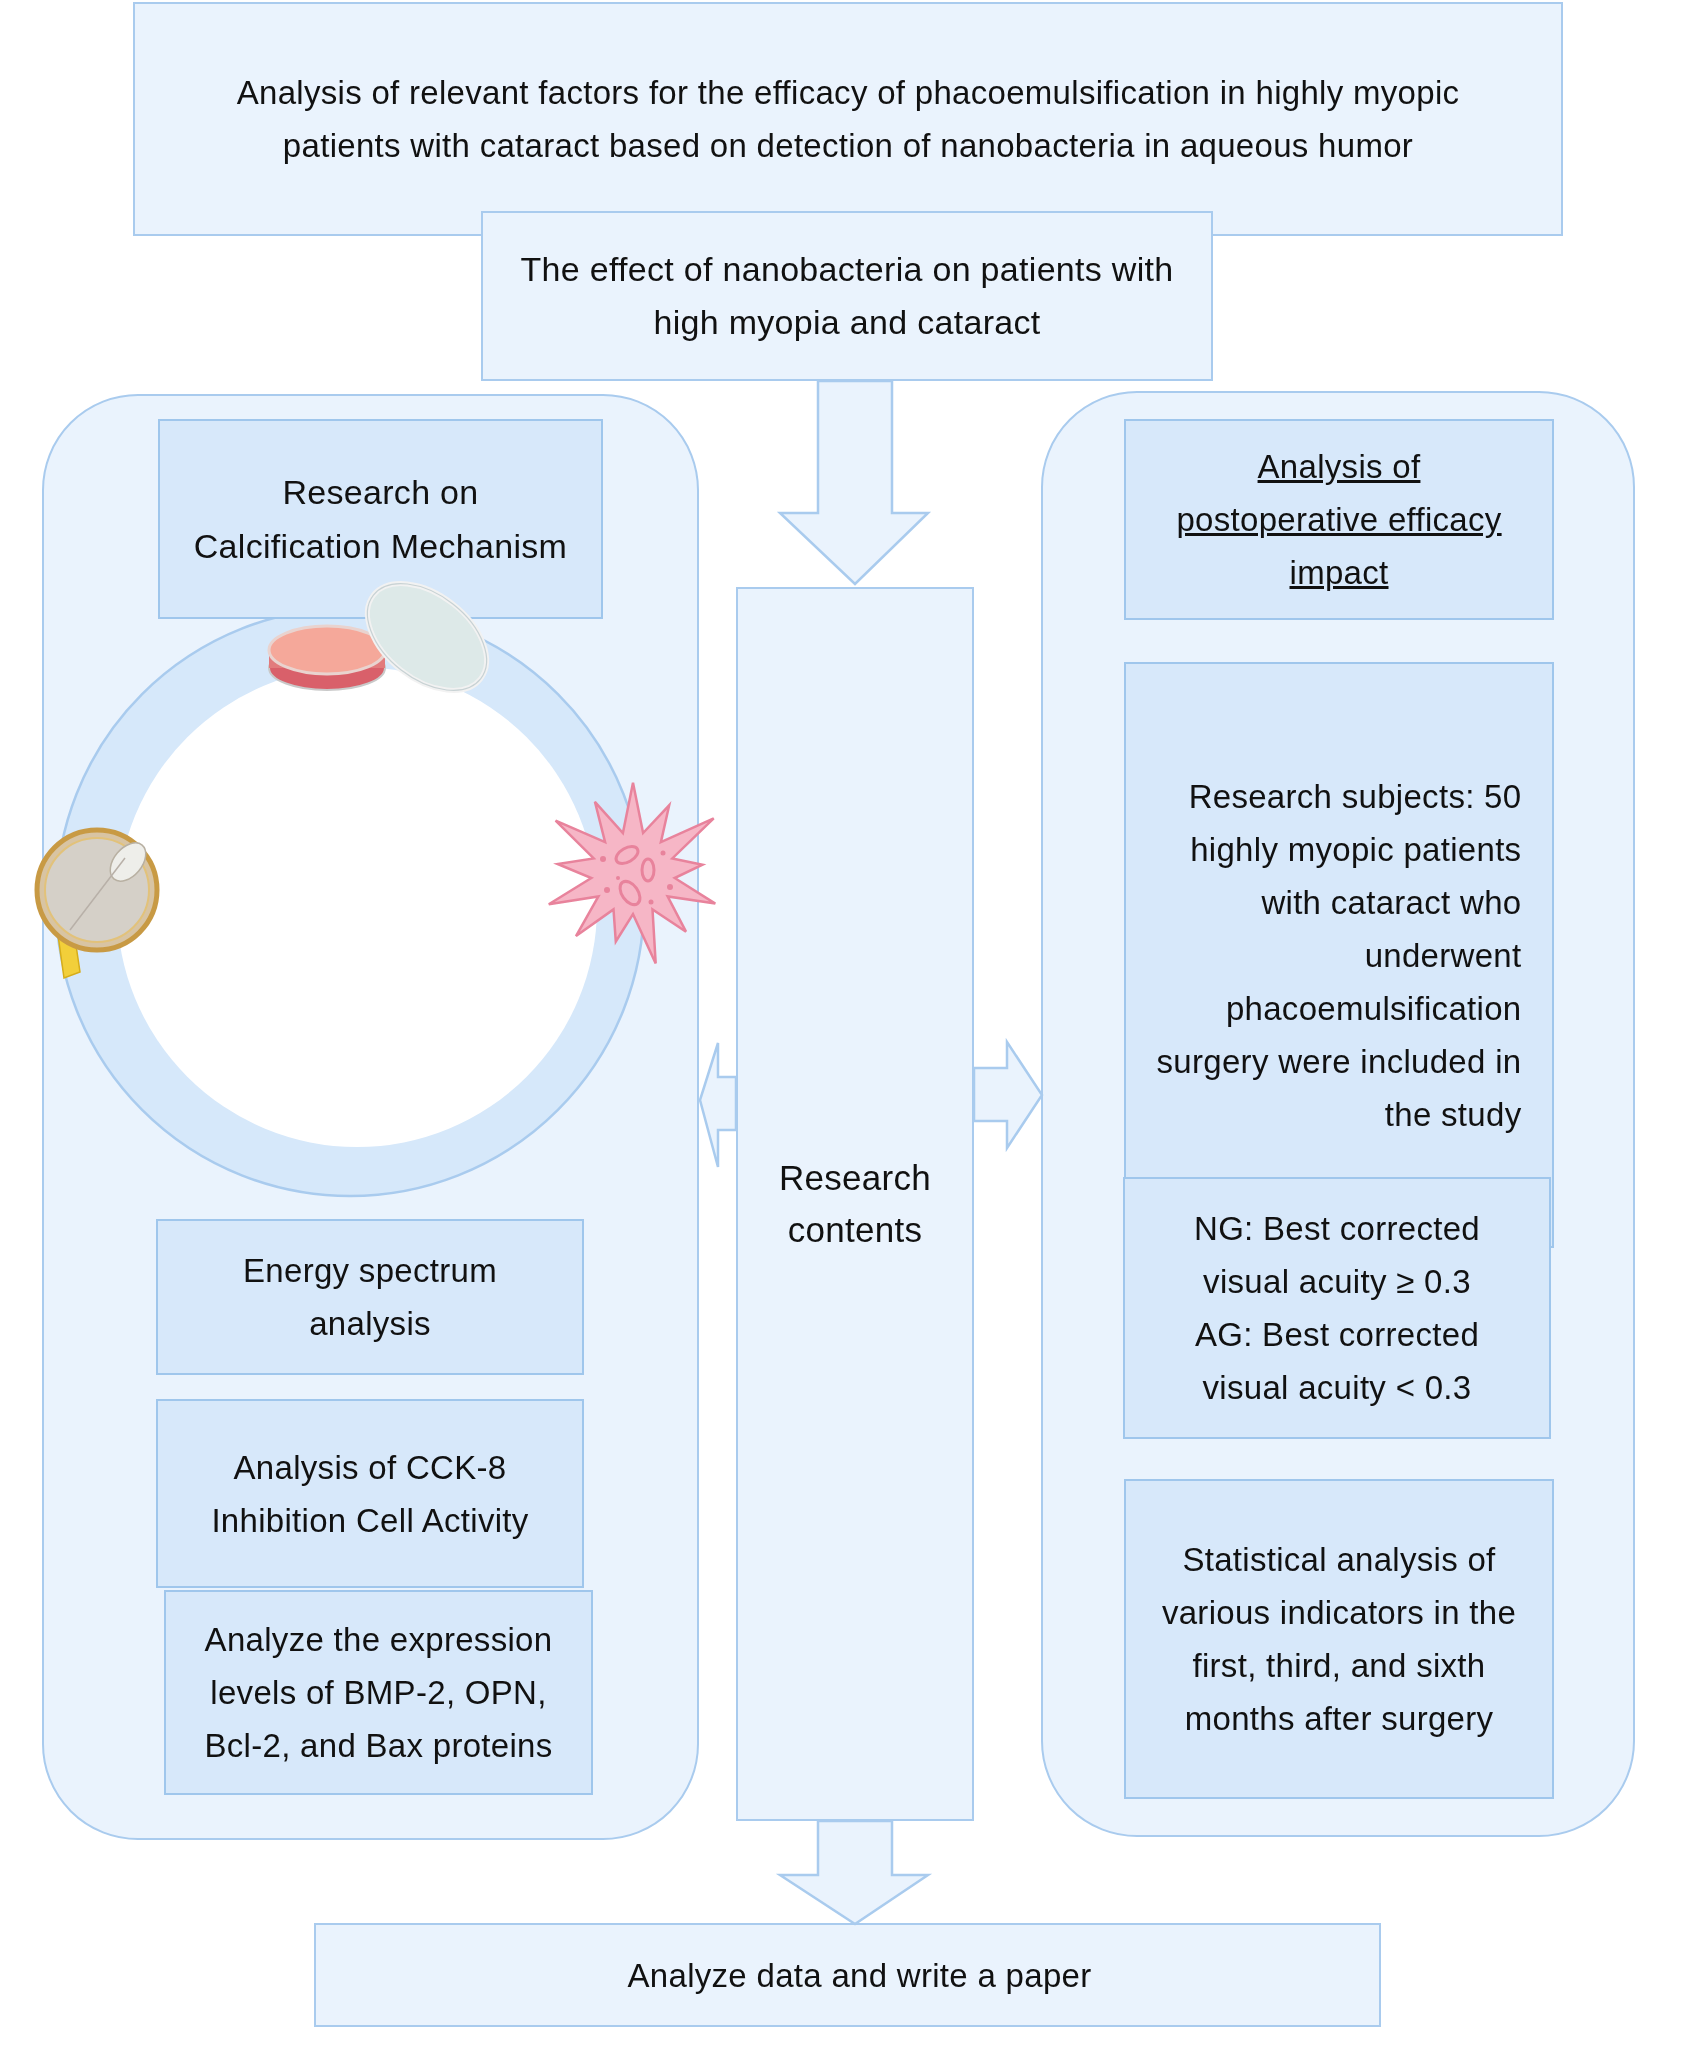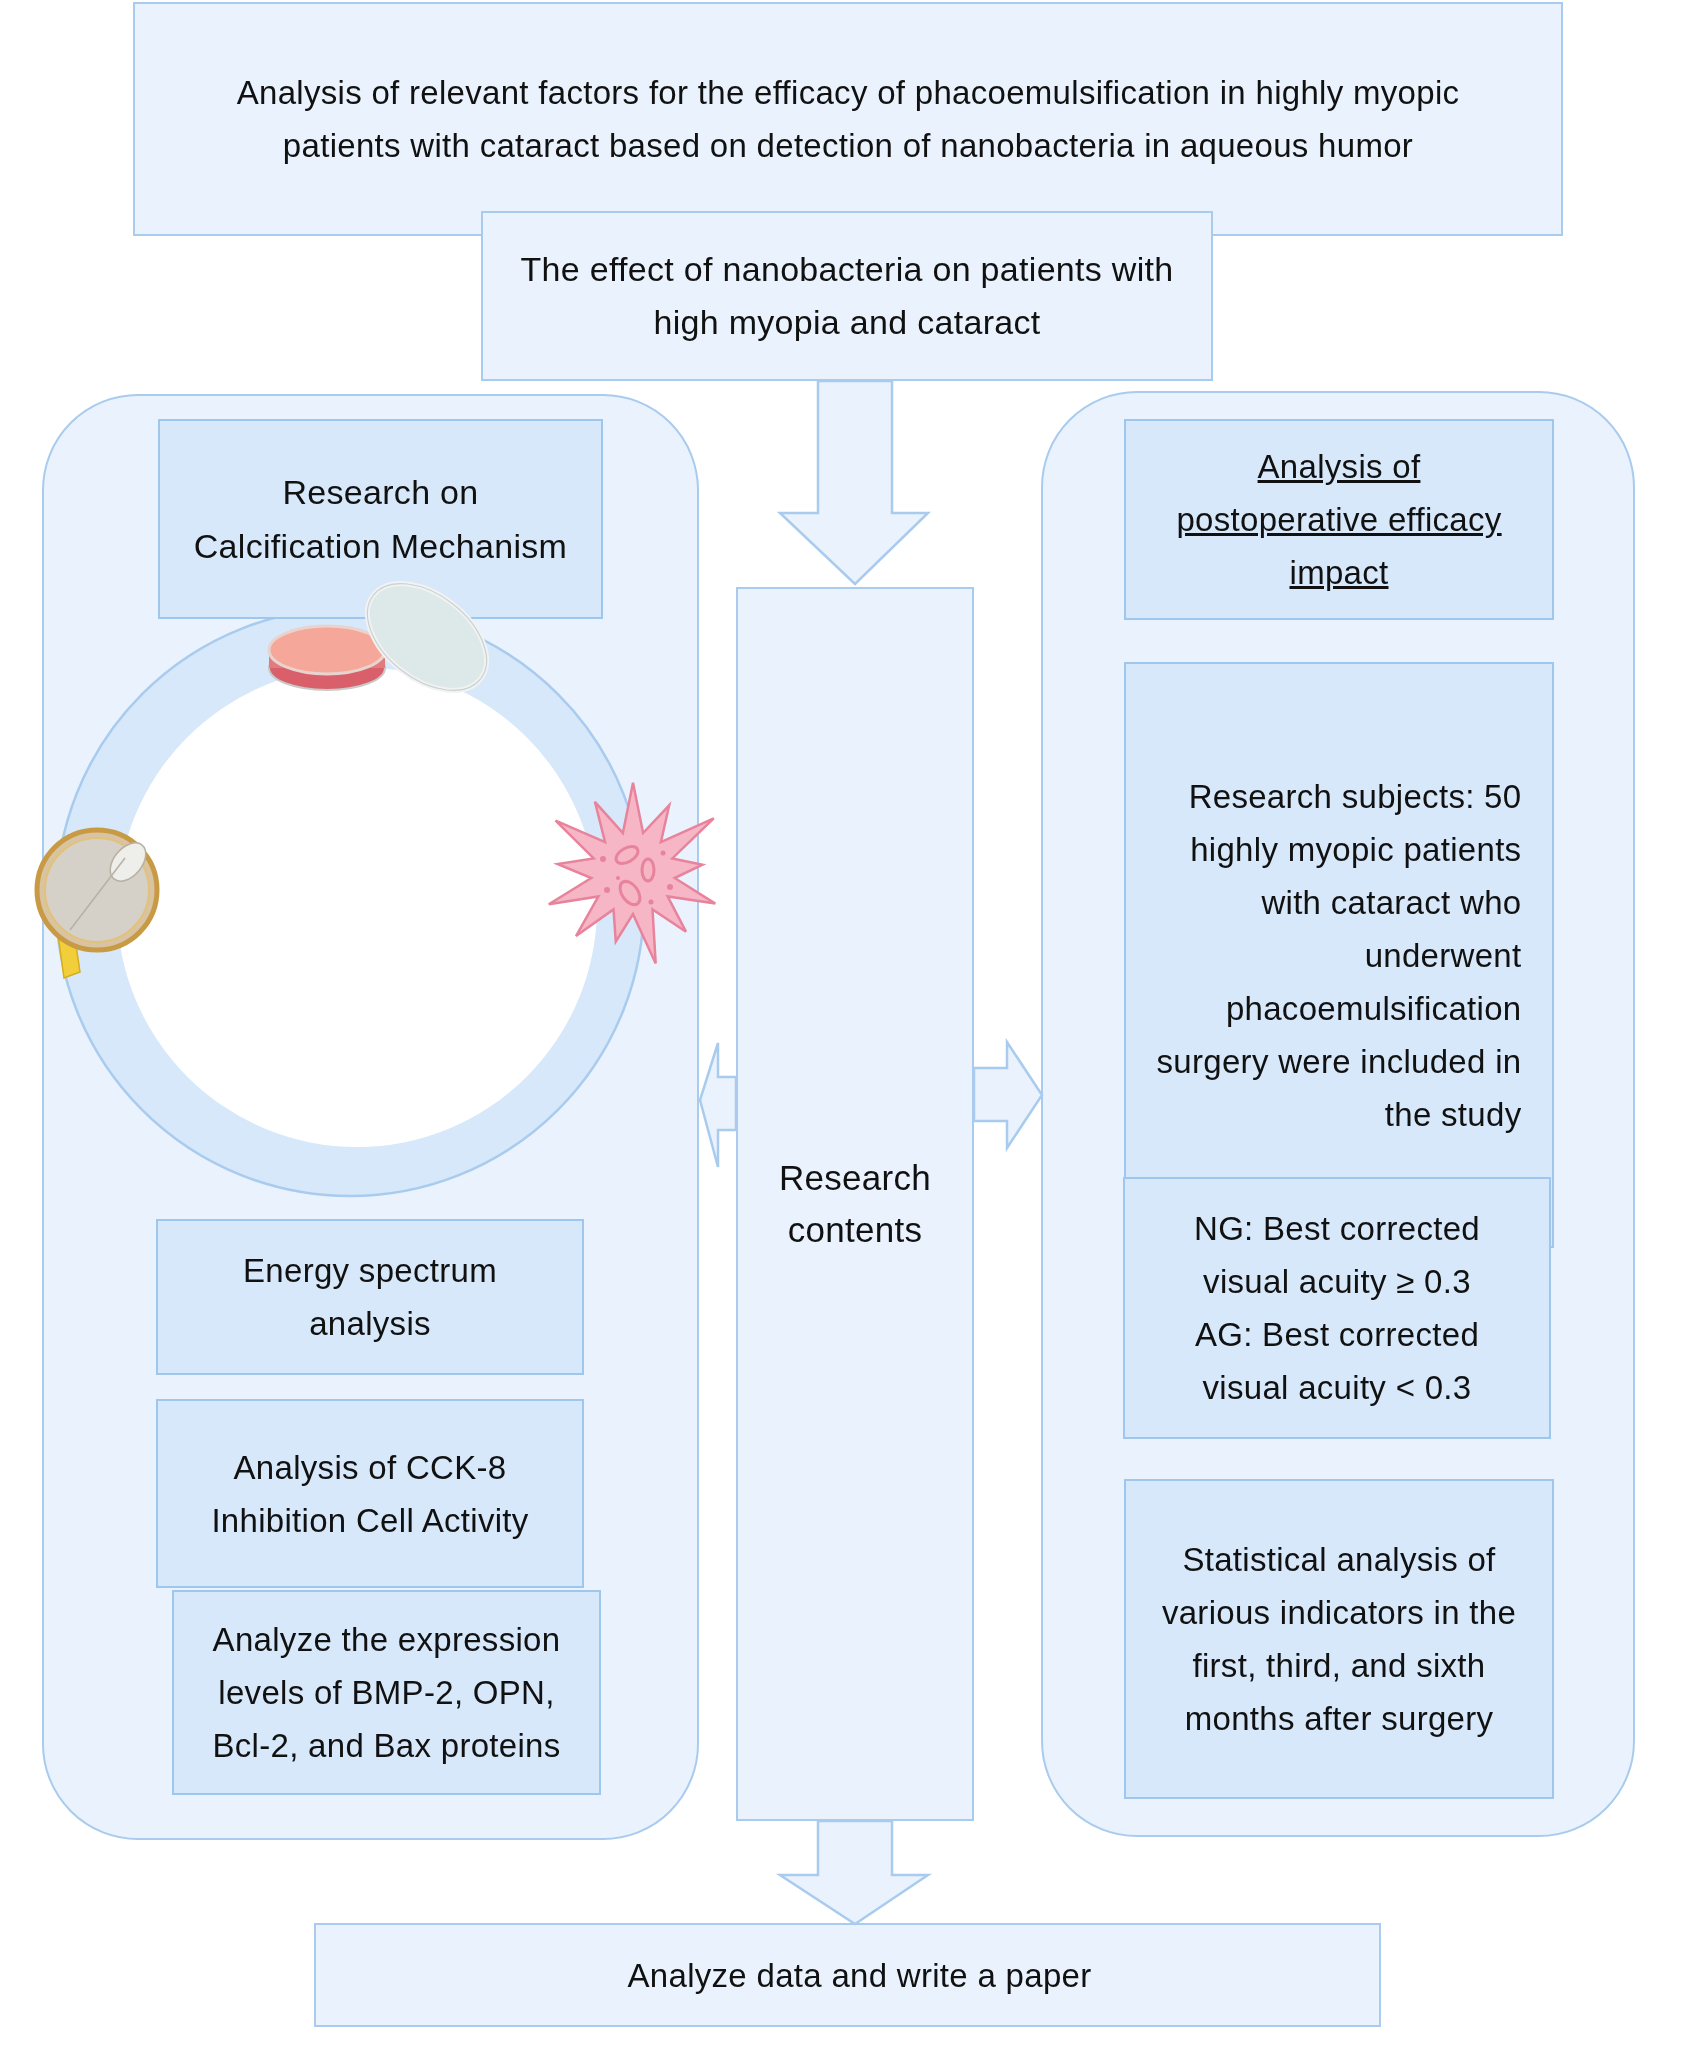--- a/index.html
+++ b/index.html
@@ -42,21 +42,21 @@
 </div>
 
 <div class="abs box inner" style="left:156px; top:1219px; width:428px; height:156px;">
   <span class="txt">Energy spectrum
 analysis</span>
 </div>
 <div class="abs box inner" style="left:156px; top:1399px; width:428px; height:189px;">
   <span class="txt">Analysis of CCK-8
 Inhibition Cell Activity</span>
 </div>
-<div class="abs box inner" style="left:172px; top:1590px; width:429px; height:205px;">
+<div class="abs box inner" style="left:164px; top:1590px; width:429px; height:205px;">
   <span class="txt">Analyze the expression
 levels of BMP-2, OPN,
 Bcl-2, and Bax proteins</span>
 </div>
 
 <div class="abs box inner" style="left:1124px; top:419px; width:430px; height:201px;text-decoration:underline;">
   <span class="txt">Analysis of
 postoperative efficacy
 impact</span>
 </div>

